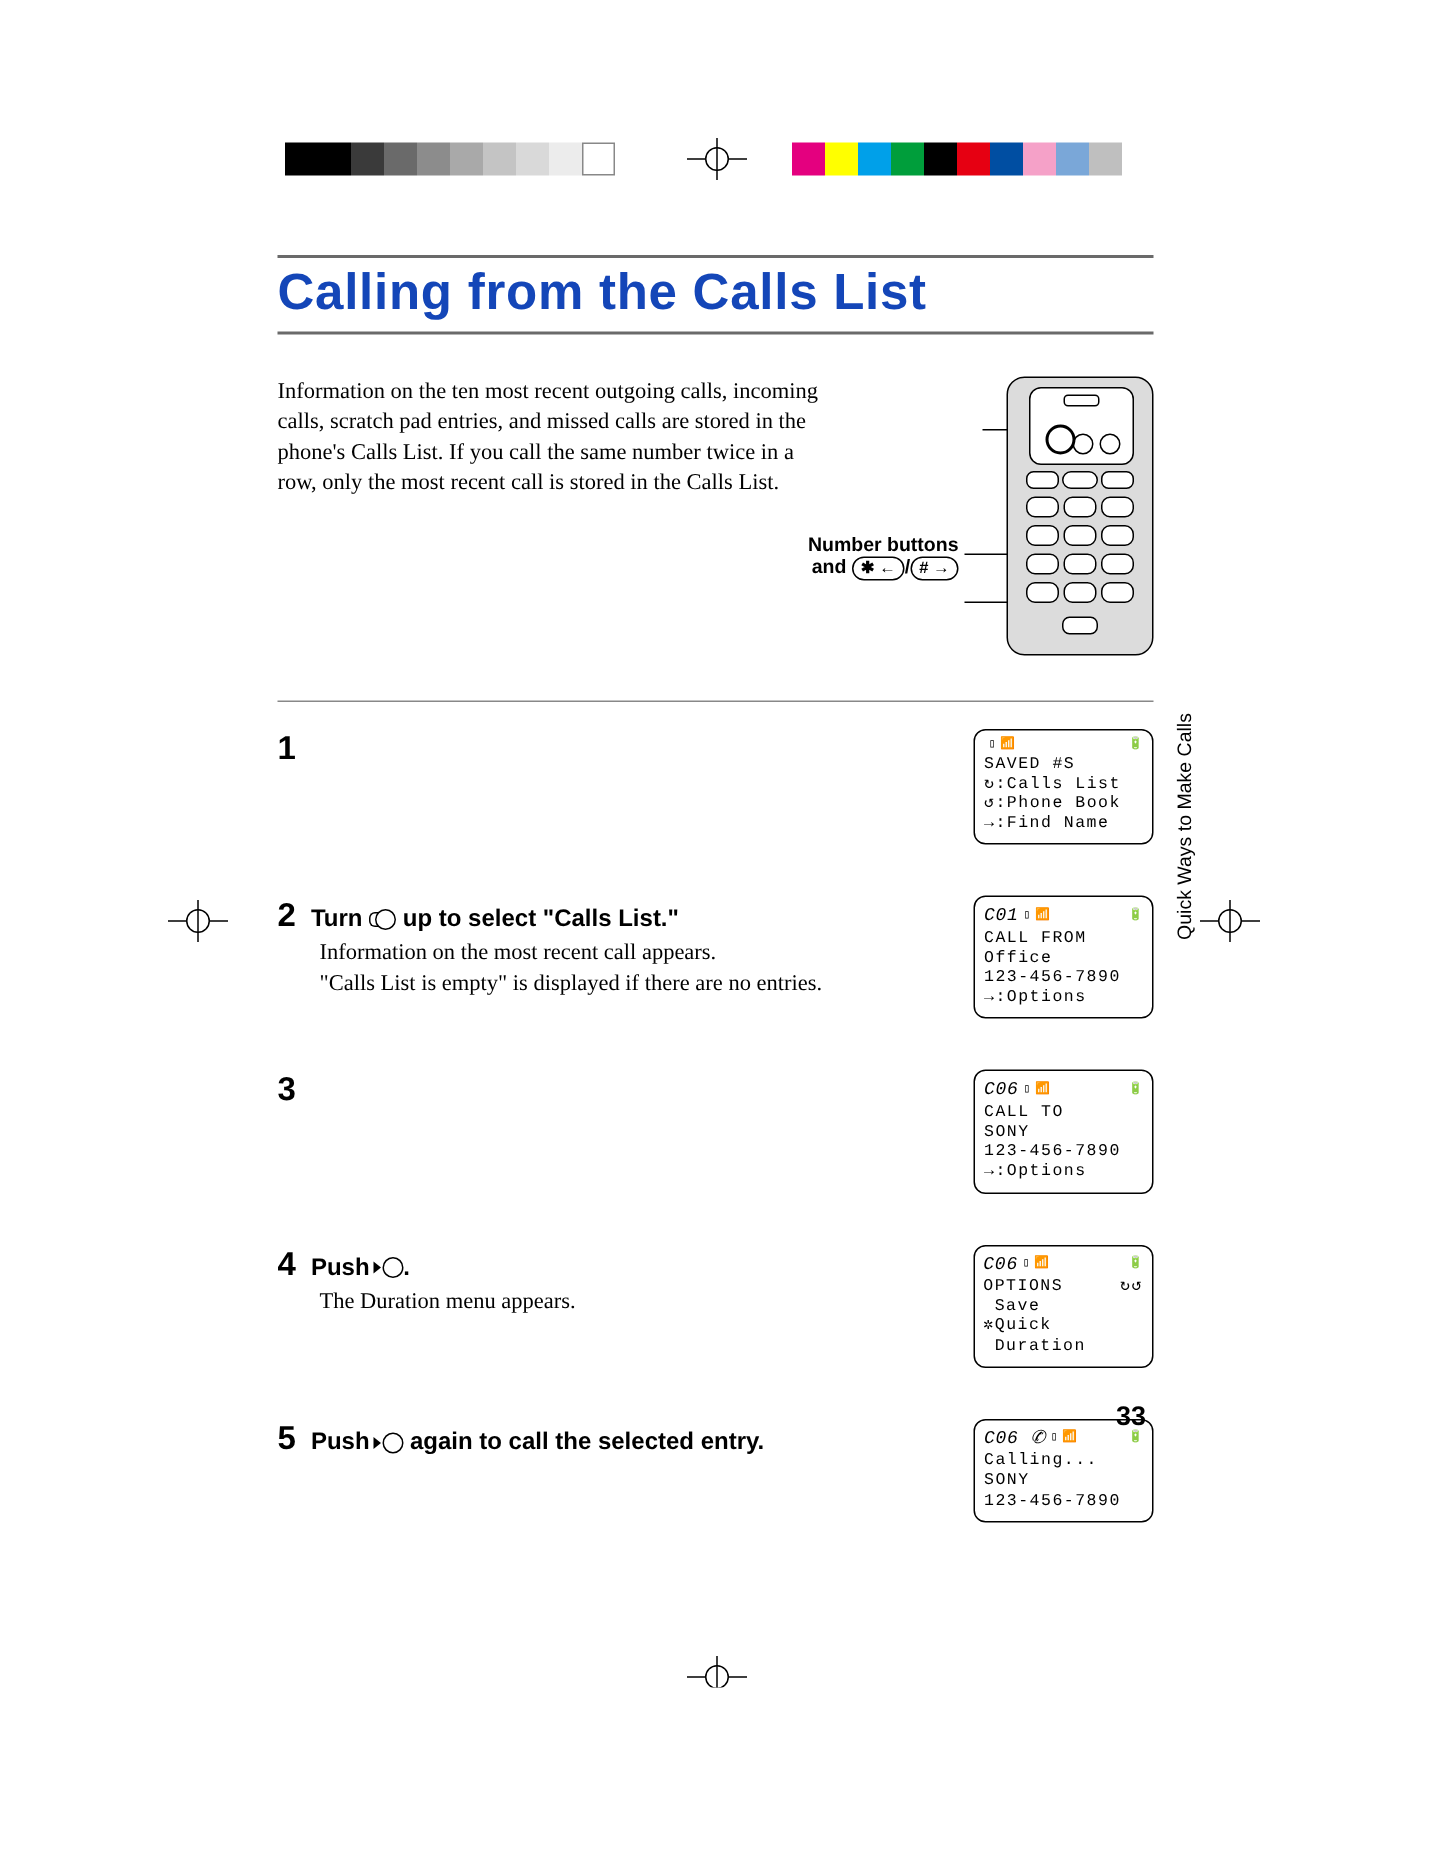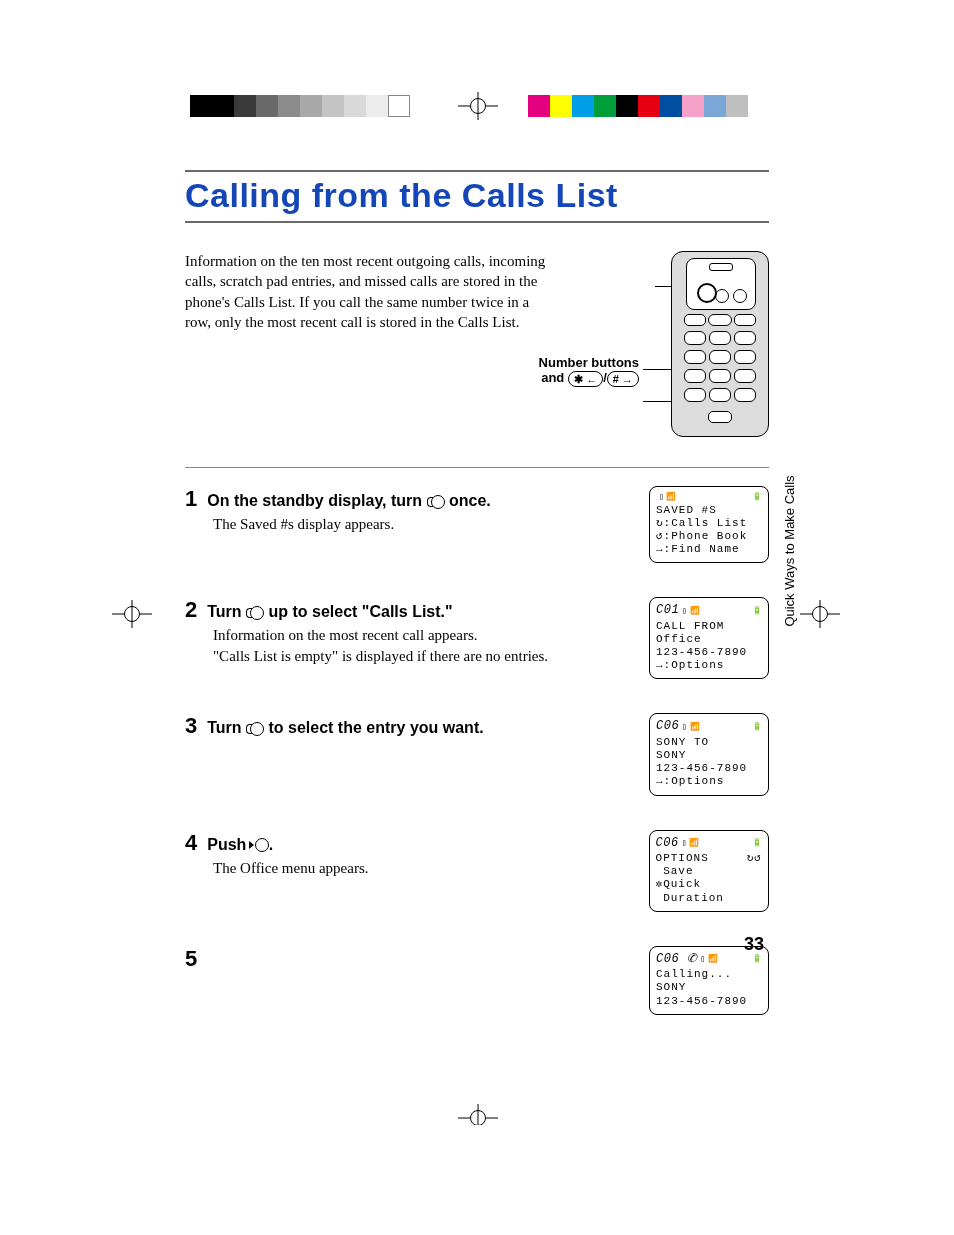--- a/index.html
+++ b/index.html
@@ -355,25 +355,21 @@
     <div class="steps-area">
       <div class="side-tab">
         <span>Quick Ways
 to Make Calls</span>
       </div>
 
       <div class="step">
         <div class="txt">
           <div class="step-head">
             <span class="step-num">1</span>
-            <span class="step-title">
-              <span>On the standby display, turn </span><span class="jog-icon"><span class="tick"></span><span class="ring"></span></span><span> once.</span>
-            </span>
-          </div>
-          <div class="step-body">The Saved #s display appears.</div>
+          </div>
         </div>
         <div class="lcd">
           <div class="status">
             <span class="left">
                 <span class="id"></span>
                 <span>▯</span>
                 <span class="sig">📶</span>
               </span>
             <span class="bat">🔋</span>
           </div>
@@ -408,50 +404,47 @@
           <div class="line">Office</div>
           <div class="line">123-456-7890</div>
           <div class="line">→:Options</div>
         </div>
       </div>
 
       <div class="step">
         <div class="txt">
           <div class="step-head">
             <span class="step-num">3</span>
-            <span class="step-title">
-              <span>Turn </span><span class="jog-icon"><span class="tick"></span><span class="ring"></span></span><span> to select the entry you want.</span>
-            </span>
           </div>
         </div>
         <div class="lcd">
           <div class="status">
             <span class="left">
                 <span class="id">C06</span>
                 <span>▯</span>
                 <span class="sig">📶</span>
               </span>
             <span class="bat">🔋</span>
           </div>
-          <div class="line">SONY TO</div>
+          <div class="line">CALL TO</div>
           <div class="line">SONY</div>
           <div class="line">123-456-7890</div>
           <div class="line">→:Options</div>
         </div>
       </div>
 
       <div class="step">
         <div class="txt">
           <div class="step-head">
             <span class="step-num">4</span>
             <span class="step-title">
               <span>Push </span><span class="jog-icon push"><span class="arrow"></span><span class="ring"></span></span><span>.</span>
             </span>
           </div>
-          <div class="step-body">The Office menu appears.</div>
+          <div class="step-body">The Duration menu appears.</div>
         </div>
         <div class="lcd">
           <div class="status">
             <span class="left">
                 <span class="id">C06</span>
                 <span>▯</span>
                 <span class="sig">📶</span>
               </span>
             <span class="bat">🔋</span>
           </div>
@@ -459,20 +452,23 @@
           <div class="line"> Save</div>
           <div class="line">✲Quick</div>
           <div class="line"> Duration</div>
         </div>
       </div>
 
       <div class="step">
         <div class="txt">
           <div class="step-head">
             <span class="step-num">5</span>
+            <span class="step-title">
+              <span>Push </span><span class="jog-icon push"><span class="arrow"></span><span class="ring"></span></span><span> again to call the selected entry.</span>
+            </span>
           </div>
         </div>
         <div class="lcd">
           <div class="status">
             <span class="left">
                 <span class="id">C06 ✆</span>
                 <span>▯</span>
                 <span class="sig">📶</span>
               </span>
             <span class="bat">🔋</span>

